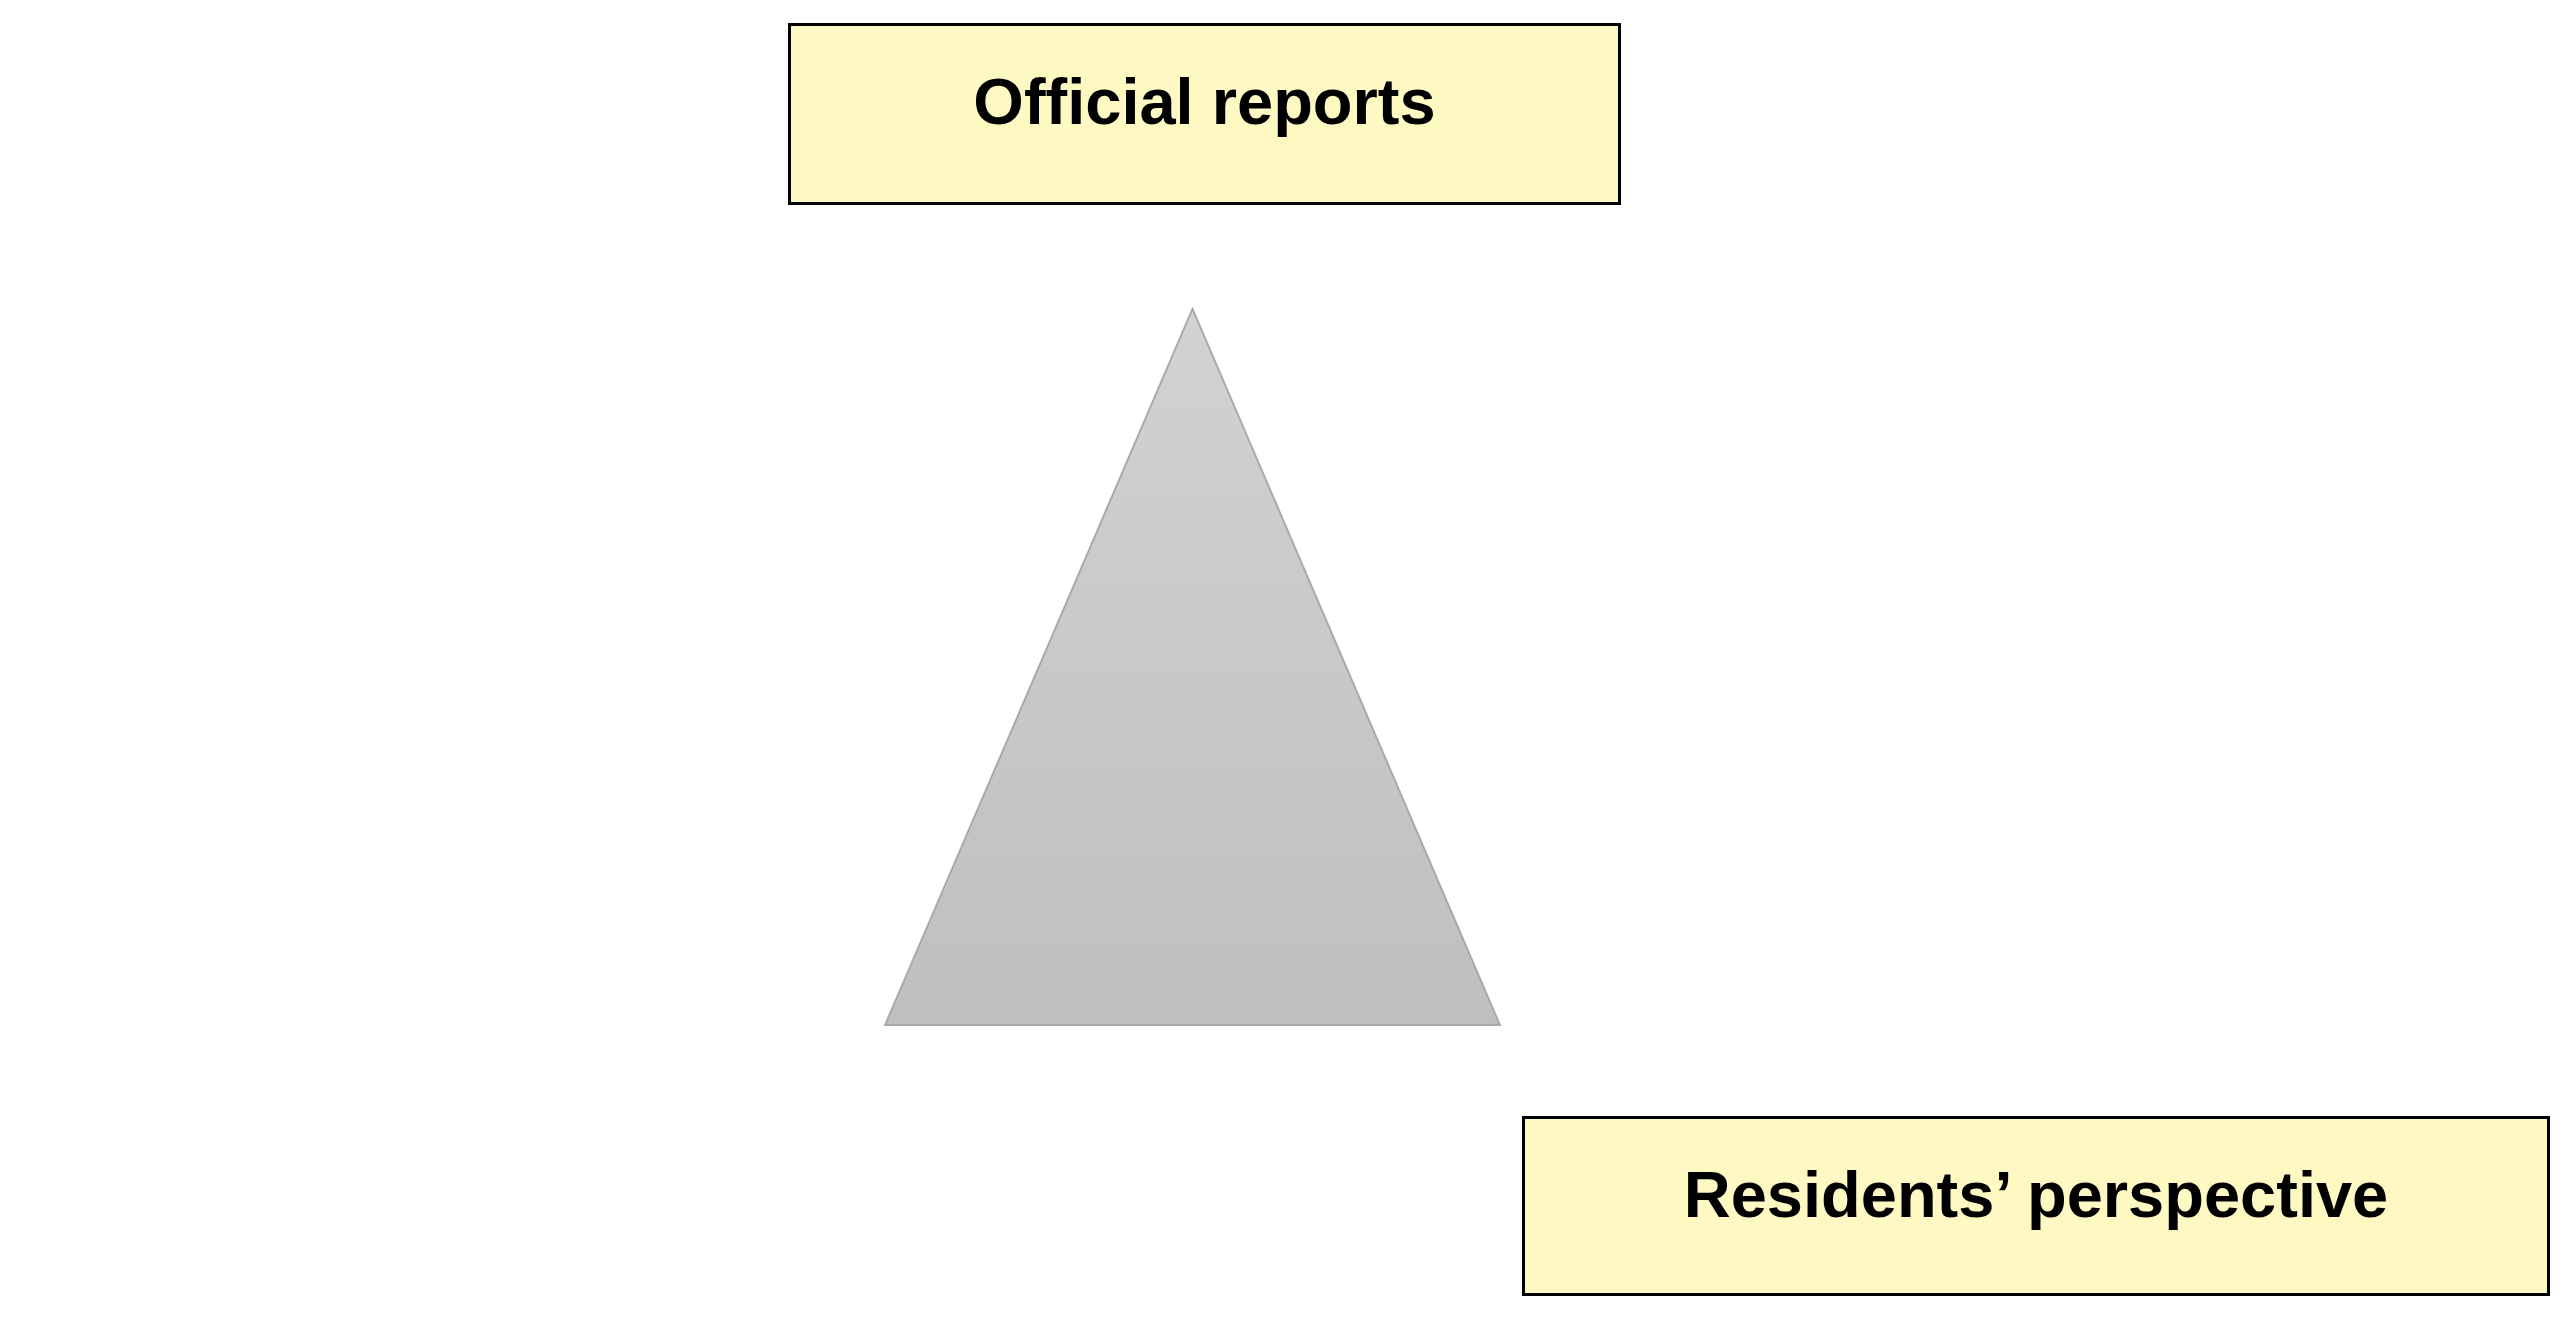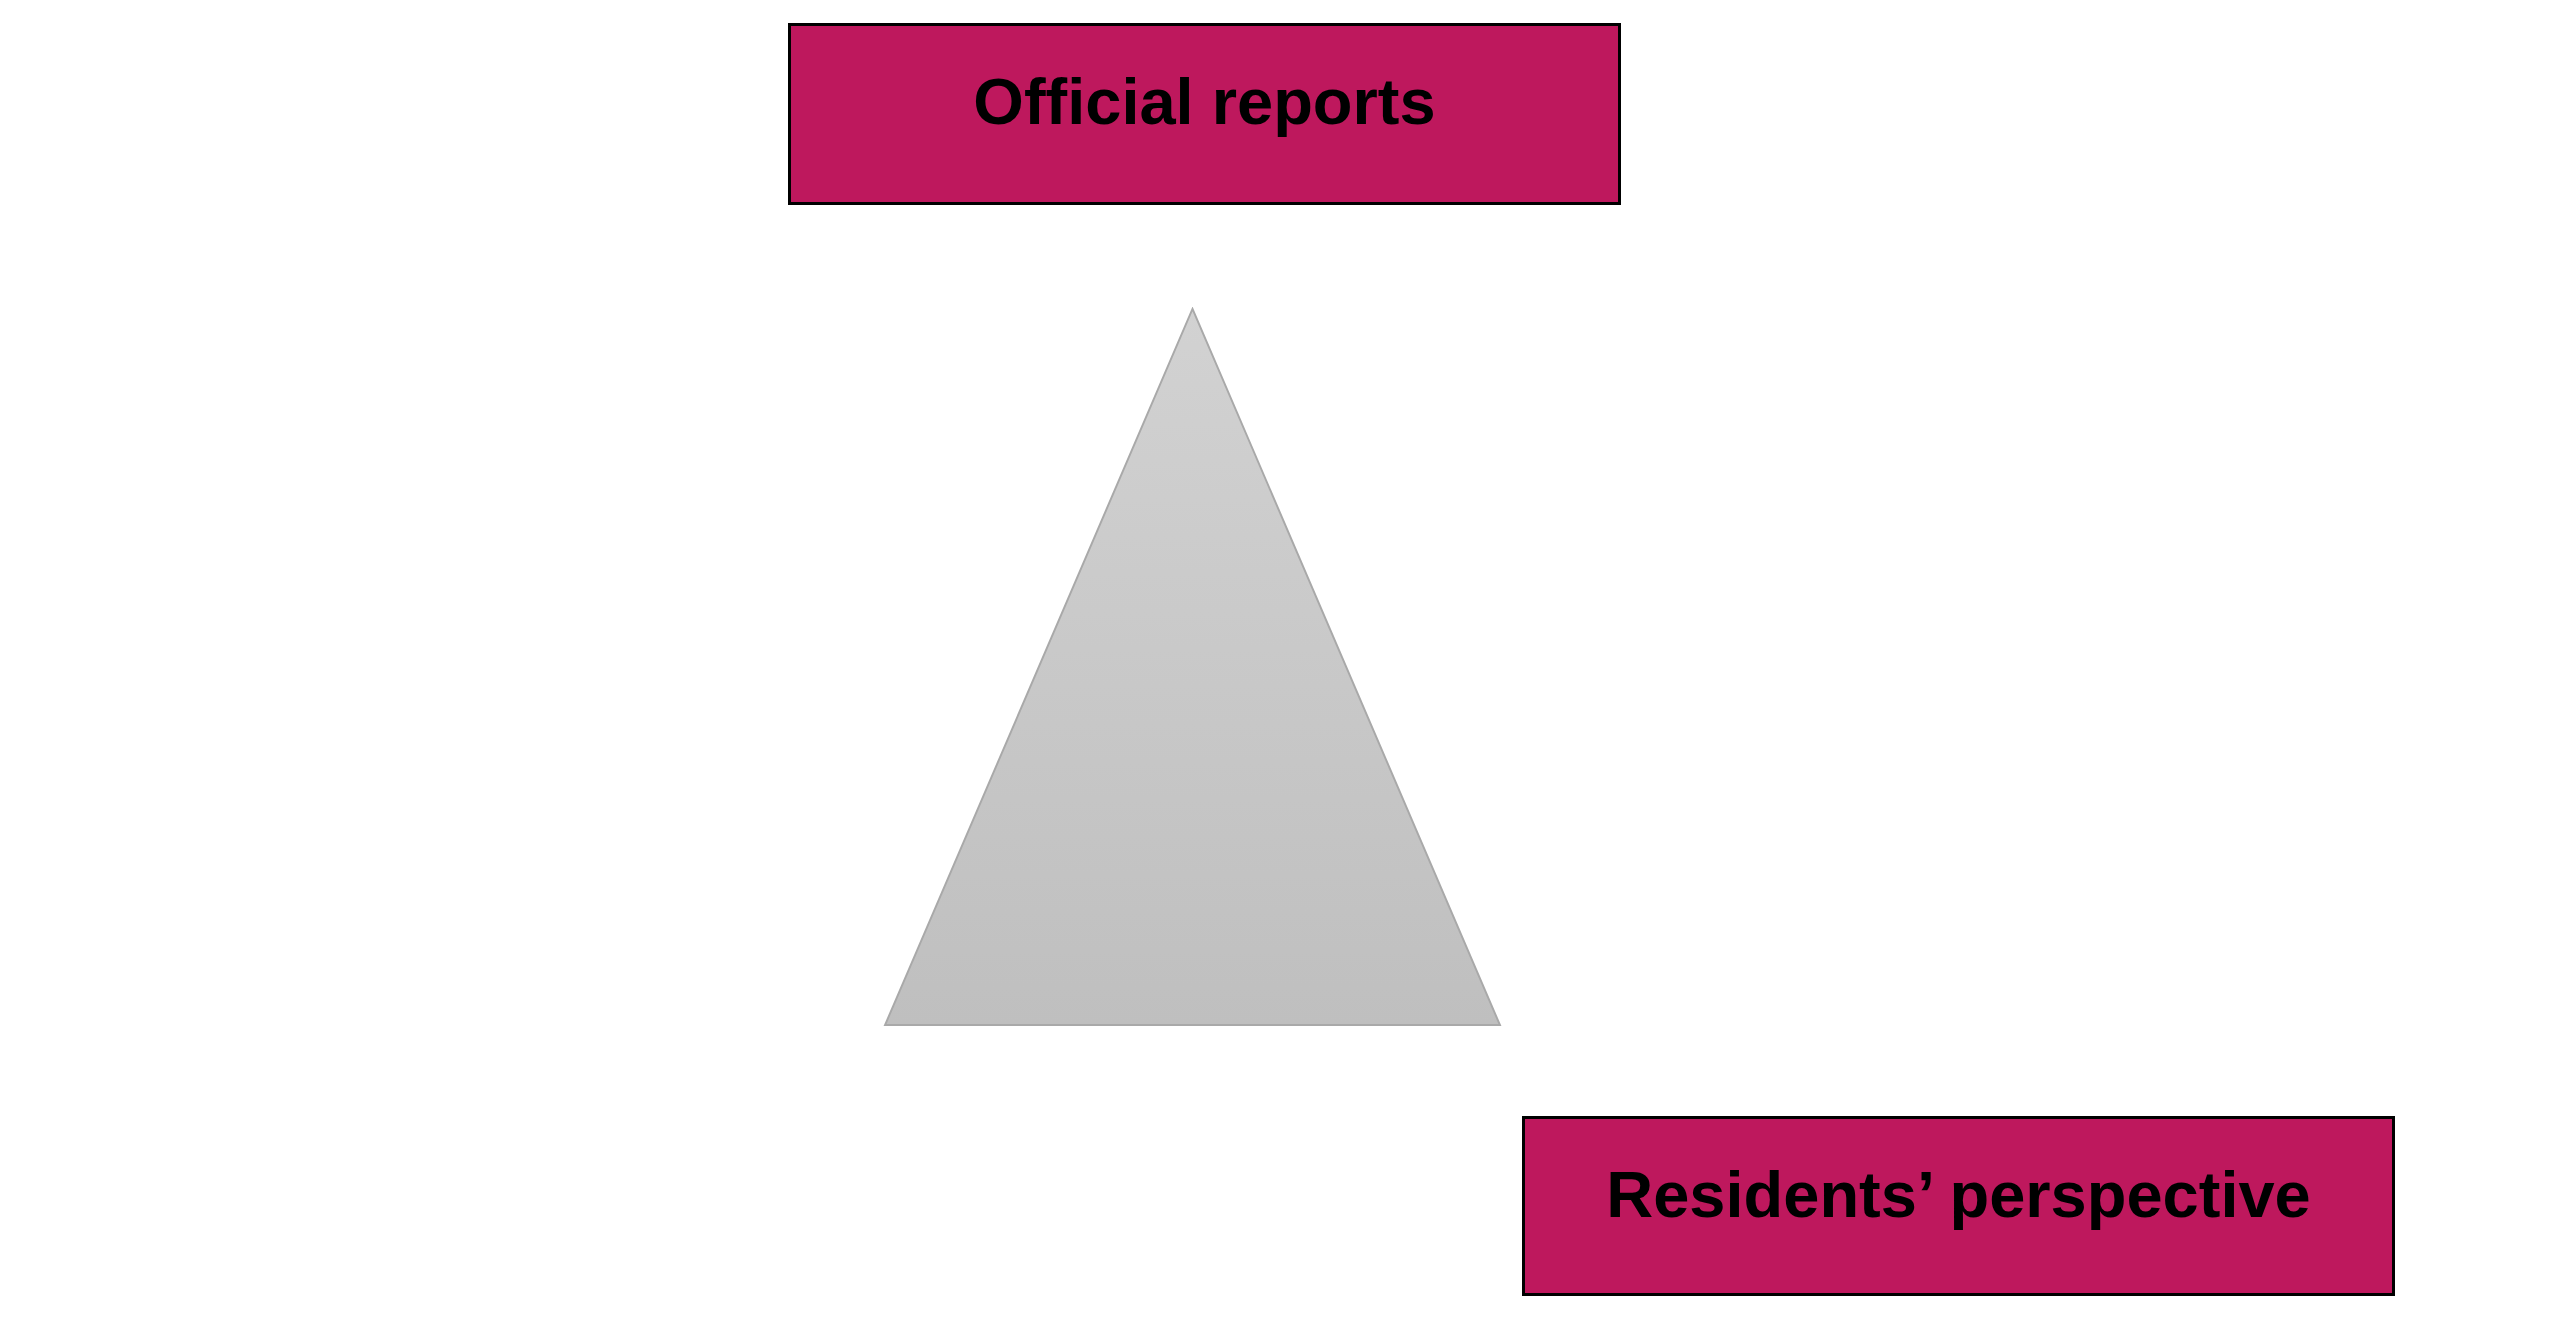--- a/index.html
+++ b/index.html
@@ -12,21 +12,21 @@
     width: 2576px;
     height: 1326px;
     background: #ffffff;
     font-family: "Liberation Sans", sans-serif;
     overflow: hidden;
   }
   .node-box {
     position: absolute;
     box-sizing: border-box;
     border: 3.9px solid #000000;
-    background: #be185d;
+    background: #fef9c3;
     display: flex;
     align-items: center;
     justify-content: center;
     padding-bottom: 24px; 
   }
   .node-label {
     font-weight: bold;
     font-size: 65px;
     line-height: 1;
     color: #000000;
@@ -41,21 +41,21 @@
   }
   #node-bottom-left {
     left: 22.6px;
     top: 1116px;
     width: 830px;
     height: 183px;
   }
   #node-bottom-right {
     left: 1522px;
     top: 1116px;
-    width: 873px;
+    width: 1028px;
     height: 180px;
     justify-content: center;
   }
   #triangle-svg {
     position: absolute;
     left: 883px;
     top: 307px;
     width: 619px;
     height: 720px;
     display: block;

